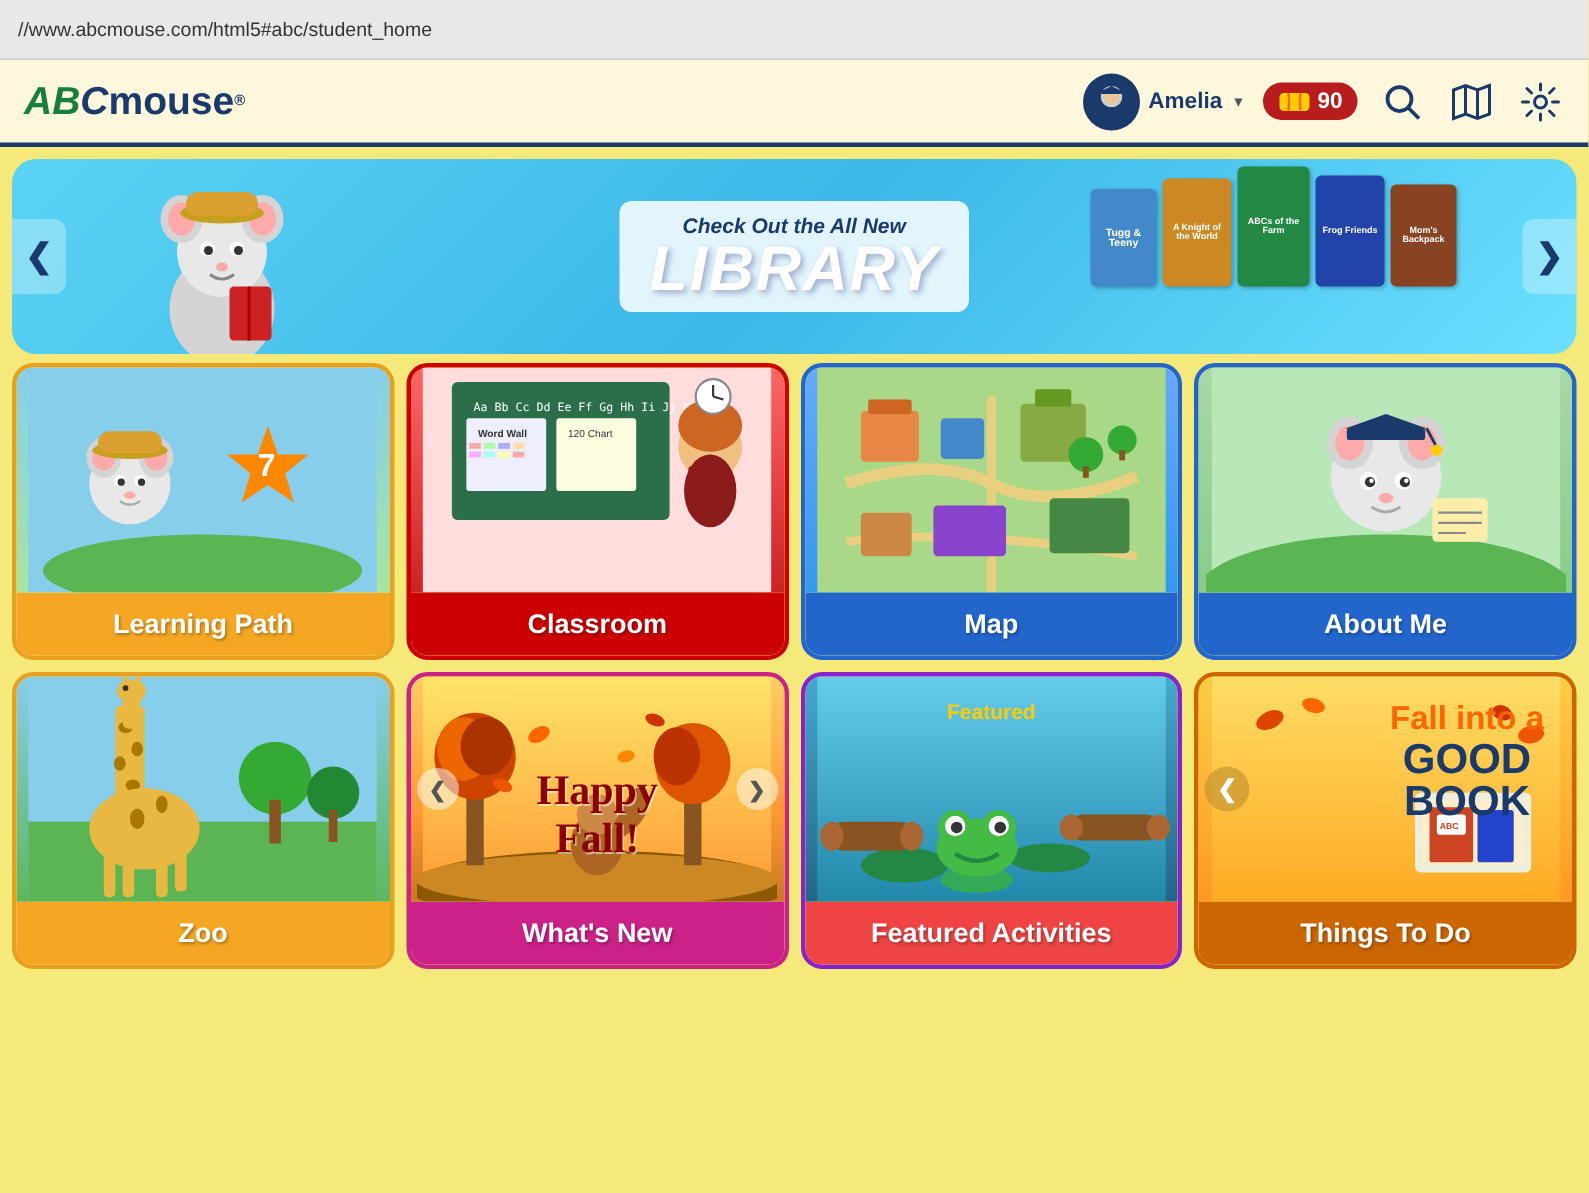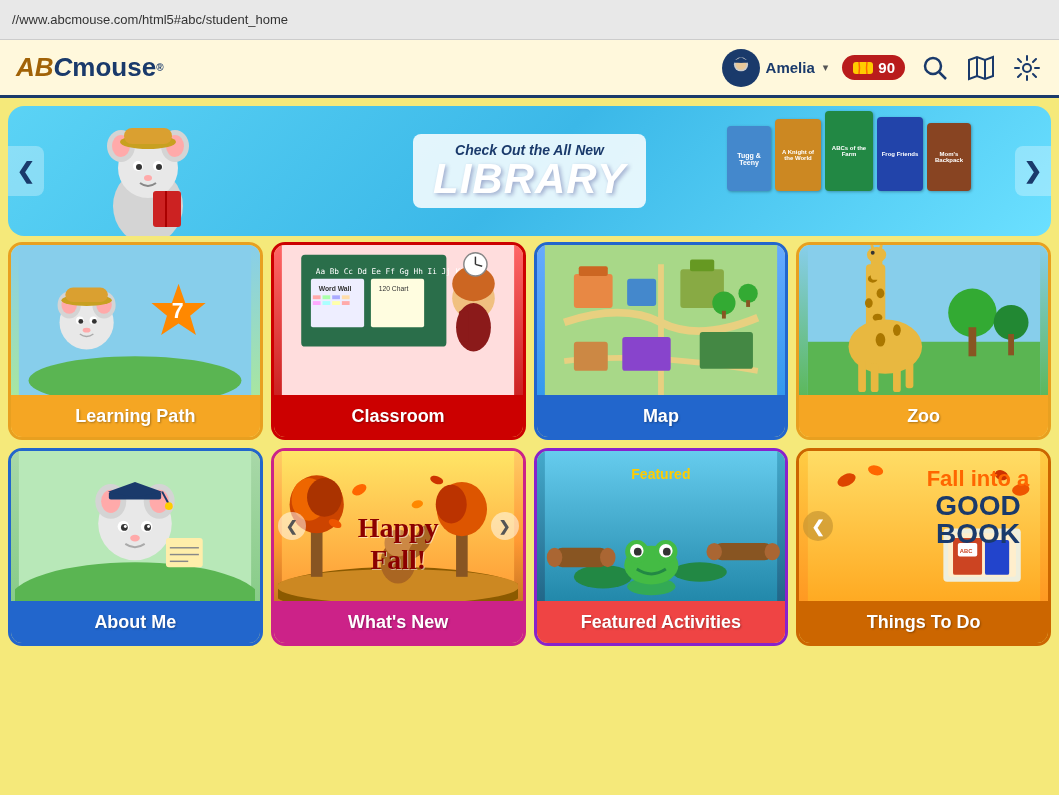--- a/index.html
+++ b/index.html
@@ -29,21 +29,21 @@
       padding: 0 16px;
       border-bottom: 3px solid #1a3a6b;
     }
     .logo {
       display: flex;
       align-items: center;
       font-size: 26px;
       font-weight: bold;
     }
     .logo .ab {
-      color: #a16207;
+      color: #15803d;
       font-style: italic;
       font-weight: 900;
     }
     .logo .c {
       color: #1a3a6b;
       font-style: italic;
       font-weight: 900;
     }
     .logo .mouse {
       color: #1a3a6b;
@@ -582,59 +582,20 @@
 
           <circle cx="185" cy="60" r="12" fill="#33aa33"></circle>
           <rect x="183" y="68" width="4" height="8" fill="#885522"></rect>
           <circle cx="210" cy="50" r="10" fill="#33aa33"></circle>
           <rect x="208" y="57" width="4" height="7" fill="#885522"></rect>
         </svg>
       </div>
       <div class="tile-label" style="background:#2266cc;">Map</div>
     </div>
 
-    <div class="tile tile-zoo">
-      <div class="tile-image">
-        <svg viewBox="0 0 240 155" width="240" height="155">
-          <rect width="240" height="155" fill="#87ceeb"></rect>
-          <rect x="0" y="100" width="240" height="55" fill="#5ab552"></rect>
-
-          <rect x="60" y="20" width="20" height="80" rx="4" fill="#e8b840"></rect>
-
-          <ellipse cx="67" cy="35" rx="5" ry="4" fill="#aa7700"></ellipse>
-          <ellipse cx="75" cy="50" rx="4" ry="5" fill="#aa7700"></ellipse>
-          <ellipse cx="63" cy="60" rx="4" ry="5" fill="#aa7700"></ellipse>
-          <ellipse cx="72" cy="75" rx="5" ry="4" fill="#aa7700"></ellipse>
-
-          <rect x="65" y="8" width="12" height="28" rx="4" fill="#e8b840"></rect>
-
-          <ellipse cx="71" cy="10" rx="10" ry="8" fill="#e8b840"></ellipse>
-          <circle cx="67" cy="8" r="2" fill="#333"></circle>
-
-          <line x1="67" y1="4" x2="66" y2="0" stroke="#e8b840" stroke-width="3"></line>
-          <line x1="75" y1="4" x2="76" y2="0" stroke="#e8b840" stroke-width="3"></line>
-
-          <ellipse cx="80" cy="105" rx="38" ry="28" fill="#e8b840"></ellipse>
-          <ellipse cx="75" cy="98" rx="5" ry="7" fill="#aa7700"></ellipse>
-          <ellipse cx="92" cy="88" rx="4" ry="6" fill="#aa7700"></ellipse>
-
-          <rect x="52" y="120" width="8" height="32" rx="3" fill="#e8b840"></rect>
-          <rect x="65" y="122" width="8" height="30" rx="3" fill="#e8b840"></rect>
-          <rect x="88" y="120" width="8" height="32" rx="3" fill="#e8b840"></rect>
-          <rect x="101" y="118" width="8" height="30" rx="3" fill="#e8b840"></rect>
-
-          <circle cx="170" cy="70" r="25" fill="#33aa33"></circle>
-          <rect x="166" y="85" width="8" height="30" fill="#885522"></rect>
-          <circle cx="210" cy="80" r="18" fill="#228833"></circle>
-          <rect x="207" y="92" width="6" height="22" fill="#885522"></rect>
-        </svg>
-      </div>
-      <div class="tile-label" style="background:#f5a623;">Zoo</div>
-    </div>
-
     <div class="tile tile-about">
       <div class="tile-image">
         <svg viewBox="0 0 240 155" width="240" height="155">
           <rect width="240" height="155" fill="#b8e8b8"></rect>
 
           <ellipse cx="120" cy="155" rx="130" ry="40" fill="#5ab552"></ellipse>
 
           <circle cx="120" cy="75" r="38" fill="#e8e8e8"></circle>
           <ellipse cx="95" cy="52" rx="16" ry="18" fill="#d4d4d4"></ellipse>
           <ellipse cx="95" cy="52" rx="10" ry="12" fill="#ffaaaa"></ellipse>
@@ -656,20 +617,59 @@
           <ellipse cx="120" cy="90" rx="5" ry="3.5" fill="#ffaaaa"></ellipse>
           <path d="M110 96 Q120 103 130 96" stroke="#aaa" stroke-width="2" fill="none"></path>
 
           <rect x="152" y="90" width="38" height="30" rx="3" fill="#ffeeaa"></rect>
           <line x1="156" y1="100" x2="186" y2="100" stroke="#888" stroke-width="1.5"></line>
           <line x1="156" y1="107" x2="186" y2="107" stroke="#888" stroke-width="1.5"></line>
           <line x1="156" y1="114" x2="175" y2="114" stroke="#888" stroke-width="1.5"></line>
         </svg>
       </div>
       <div class="tile-label" style="background:#2266cc;">About Me</div>
+    </div>
+
+    <div class="tile tile-zoo">
+      <div class="tile-image">
+        <svg viewBox="0 0 240 155" width="240" height="155">
+          <rect width="240" height="155" fill="#87ceeb"></rect>
+          <rect x="0" y="100" width="240" height="55" fill="#5ab552"></rect>
+
+          <rect x="60" y="20" width="20" height="80" rx="4" fill="#e8b840"></rect>
+
+          <ellipse cx="67" cy="35" rx="5" ry="4" fill="#aa7700"></ellipse>
+          <ellipse cx="75" cy="50" rx="4" ry="5" fill="#aa7700"></ellipse>
+          <ellipse cx="63" cy="60" rx="4" ry="5" fill="#aa7700"></ellipse>
+          <ellipse cx="72" cy="75" rx="5" ry="4" fill="#aa7700"></ellipse>
+
+          <rect x="65" y="8" width="12" height="28" rx="4" fill="#e8b840"></rect>
+
+          <ellipse cx="71" cy="10" rx="10" ry="8" fill="#e8b840"></ellipse>
+          <circle cx="67" cy="8" r="2" fill="#333"></circle>
+
+          <line x1="67" y1="4" x2="66" y2="0" stroke="#e8b840" stroke-width="3"></line>
+          <line x1="75" y1="4" x2="76" y2="0" stroke="#e8b840" stroke-width="3"></line>
+
+          <ellipse cx="80" cy="105" rx="38" ry="28" fill="#e8b840"></ellipse>
+          <ellipse cx="75" cy="98" rx="5" ry="7" fill="#aa7700"></ellipse>
+          <ellipse cx="92" cy="88" rx="4" ry="6" fill="#aa7700"></ellipse>
+
+          <rect x="52" y="120" width="8" height="32" rx="3" fill="#e8b840"></rect>
+          <rect x="65" y="122" width="8" height="30" rx="3" fill="#e8b840"></rect>
+          <rect x="88" y="120" width="8" height="32" rx="3" fill="#e8b840"></rect>
+          <rect x="101" y="118" width="8" height="30" rx="3" fill="#e8b840"></rect>
+
+          <circle cx="170" cy="70" r="25" fill="#33aa33"></circle>
+          <rect x="166" y="85" width="8" height="30" fill="#885522"></rect>
+          <circle cx="210" cy="80" r="18" fill="#228833"></circle>
+          <rect x="207" y="92" width="6" height="22" fill="#885522"></rect>
+        </svg>
+      </div>
+      <div class="tile-label" style="background:#f5a623;">Zoo</div>
     </div>
 
     <div class="tile tile-whats-new">
       <div class="tile-image" style="position:relative; background: linear-gradient(180deg, #ffcc66 0%, #ff9933 60%, #cc7722 100%);">
 
         <svg viewBox="0 0 240 155" width="240" height="155">
           <defs>
             <linearGradient id="skyGrad" x1="0" y1="0" x2="0" y2="1">
               <stop offset="0%" stop-color="#ffe566"></stop>
               <stop offset="100%" stop-color="#ff9933"></stop>

